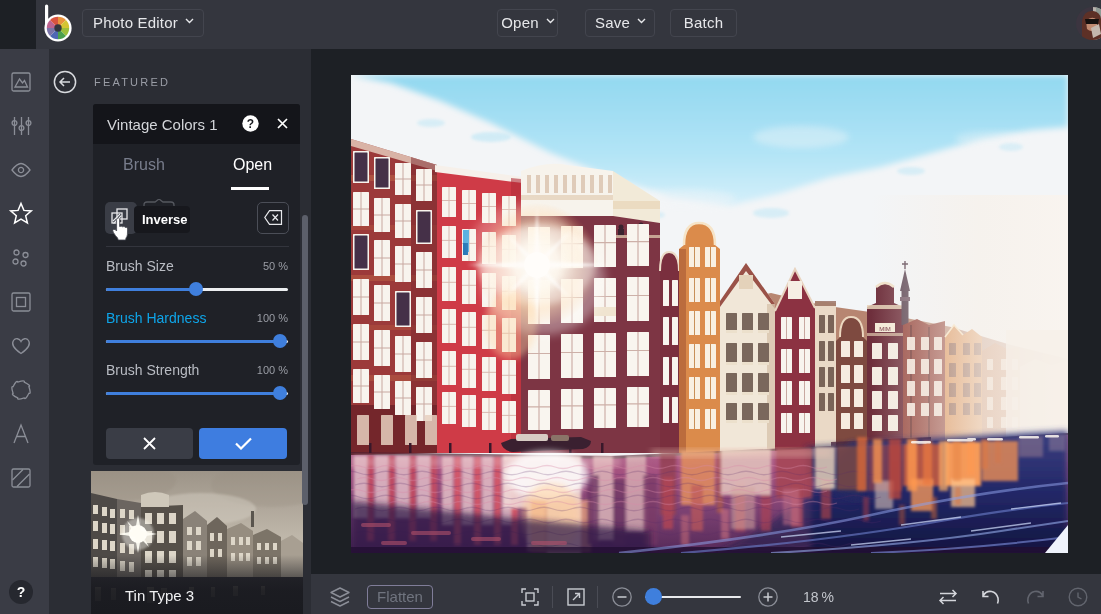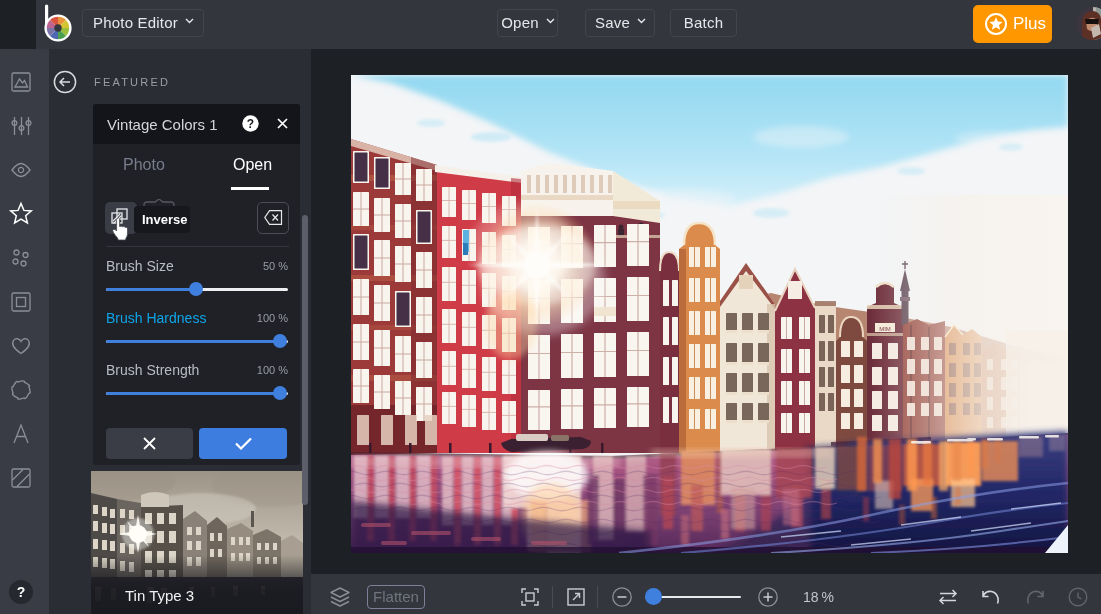--- a/index.html
+++ b/index.html
@@ -39,27 +39,20 @@
   <div class="tbtn" style="left:46px; width:122px;">Photo Editor<span class="chev"><svg width="9" height="6" viewBox="0 0 9 6">
           <path d="M1 1 L4.5 4.5 L8 1" stroke="#e6e7ea" stroke-width="1.4" fill="none"></path>
         </svg></span></div>
   <div class="tbtn" style="left:461px; width:61px;">Open<span class="chev"><svg width="9" height="6" viewBox="0 0 9 6">
           <path d="M1 1 L4.5 4.5 L8 1" stroke="#e6e7ea" stroke-width="1.4" fill="none"></path>
         </svg></span></div>
   <div class="tbtn" style="left:549px; width:70px;">Save<span class="chev"><svg width="9" height="6" viewBox="0 0 9 6">
           <path d="M1 1 L4.5 4.5 L8 1" stroke="#e6e7ea" stroke-width="1.4" fill="none"></path>
         </svg></span></div>
   <div class="tbtn" style="left:634px; width:67px;">Batch</div>
-  <div class="abs" style="left:937px;top:5px;width:79px;height:38px;background:#ff9800;border-radius:5px;">
-    <svg class="abs" style="left:11px;top:7px" width="24" height="24" viewBox="0 0 24 24">
-      <circle cx="12" cy="12" r="10" fill="none" stroke="#fff" stroke-width="2"></circle>
-      <path d="M12 5.2 L13.9 9.6 L18.6 10 L15 13.1 L16.1 17.7 L12 15.2 L7.9 17.7 L9 13.1 L5.4 10 L10.1 9.6 Z" fill="#fff"></path>
-    </svg>
-    <span class="abs" style="left:40px;top:9px;color:#fff;font-size:17px;">Plus</span>
-  </div>
 
   <svg class="abs" style="left:1040px;top:7px" width="33" height="33" viewBox="0 0 33 33">
     <defs>
         <clipPath id="avc">
           <circle cx="16.5" cy="16.5" r="16.5"></circle>
         </clipPath>
       </defs>
     <g clip-path="url(#avc)">
       <rect width="33" height="33" fill="#3c3540"></rect>
       <rect x="17" y="0" width="16" height="33" fill="#b8b2ac"></rect>
@@ -147,21 +140,21 @@
     <div class="abs" style="left:0;top:0;width:207px;height:40px;background:#14151a;border-radius:3px 3px 0 0;"></div>
     <div class="abs" style="left:14px;top:12px;font-size:15px;color:#d4d6da;">Vintage Colors 1</div>
     <svg class="abs" style="left:149px;top:11px" width="17" height="17" viewBox="0 0 17 17">
       <circle cx="8.5" cy="8.5" r="8.2" fill="#fff"></circle>
       <text x="8.5" y="12.8" font-size="12" font-weight="bold" fill="#17181d" text-anchor="middle" font-family="Liberation Sans">?</text>
     </svg>
     <svg class="abs" style="left:184px;top:14px" width="11" height="11" viewBox="0 0 11 11">
       <path d="M1 1 L10 10 M10 1 L1 10" stroke="#fff" stroke-width="1.7"></path>
     </svg>
 
-    <div class="abs" style="left:30px;top:52px;font-size:16px;color:#787d8c;">Photo</div>
+    <div class="abs" style="left:30px;top:52px;font-size:16px;color:#787d8c;">Brush</div>
     <div class="abs" style="left:140px;top:52px;font-size:16px;color:#ffffff;">Open</div>
     <div class="abs" style="left:138px;top:83px;width:38px;height:2.5px;background:#fff;"></div>
 
     <div class="abs" style="left:12px;top:98px;width:32px;height:32px;background:#3a3d46;border-radius:5px;"></div>
     <svg class="abs" style="left:18px;top:104px" width="20" height="20" viewBox="0 0 20 20">
       <rect x="1" y="5" width="10" height="10" fill="none" stroke="#e8e9ec" stroke-width="1.3"></rect>
       <rect x="6" y="1" width="10" height="10" fill="none" stroke="#e8e9ec" stroke-width="1.3"></rect>
       <path d="M2 13 L9 6 M2.5 15.5 L10.5 7.5" stroke="#e8e9ec" stroke-width="1.1"></path>
     </svg>
 
@@ -870,21 +863,21 @@
 </div>
 <div class="abs" id="bottombar">
 
   <svg class="abs" style="left:18px;top:12px" width="22" height="22" viewBox="0 0 22 22">
     <g stroke="#8b8e97" stroke-width="1.4" fill="none" stroke-linejoin="round">
       <path d="M11 2 L20 6.5 L11 11 L2 6.5 Z"></path>
       <path d="M2 11 L11 15.5 L20 11"></path>
       <path d="M2 15.5 L11 20 L20 15.5"></path>
     </g>
   </svg>
-  <div class="abs" style="left:56px;top:11px;width:58px;height:24px;border:1px solid #807d99;border-radius:4px;color:#70747f;font-size:15px;text-align:center;line-height:22px;">Flatten</div>
+  <div class="abs" style="left:56px;top:11px;width:66px;height:24px;border:1px solid #807d99;border-radius:4px;color:#70747f;font-size:15px;text-align:center;line-height:22px;">Flatten</div>
   <svg class="abs" style="left:210px;top:14px" width="18" height="18" viewBox="0 0 18 18">
     <g stroke="#c9ccd2" stroke-width="1.4" fill="none">
       <path d="M1 5 V1 H5 M13 1 H17 V5 M17 13 V17 H13 M5 17 H1 V13"></path>
       <rect x="5" y="5" width="8" height="8"></rect>
     </g>
   </svg>
   <div class="abs" style="left:241px;top:12px;width:1px;height:22px;background:#4a4c55;"></div>
   <svg class="abs" style="left:256px;top:14px" width="18" height="18" viewBox="0 0 18 18">
     <rect x="1" y="1" width="16" height="16" fill="none" stroke="#c9ccd2" stroke-width="1.4"></rect>
     <path d="M6 12 L12 6 M8 5.5 H12.5 V10" stroke="#c9ccd2" stroke-width="1.4" fill="none"></path>

